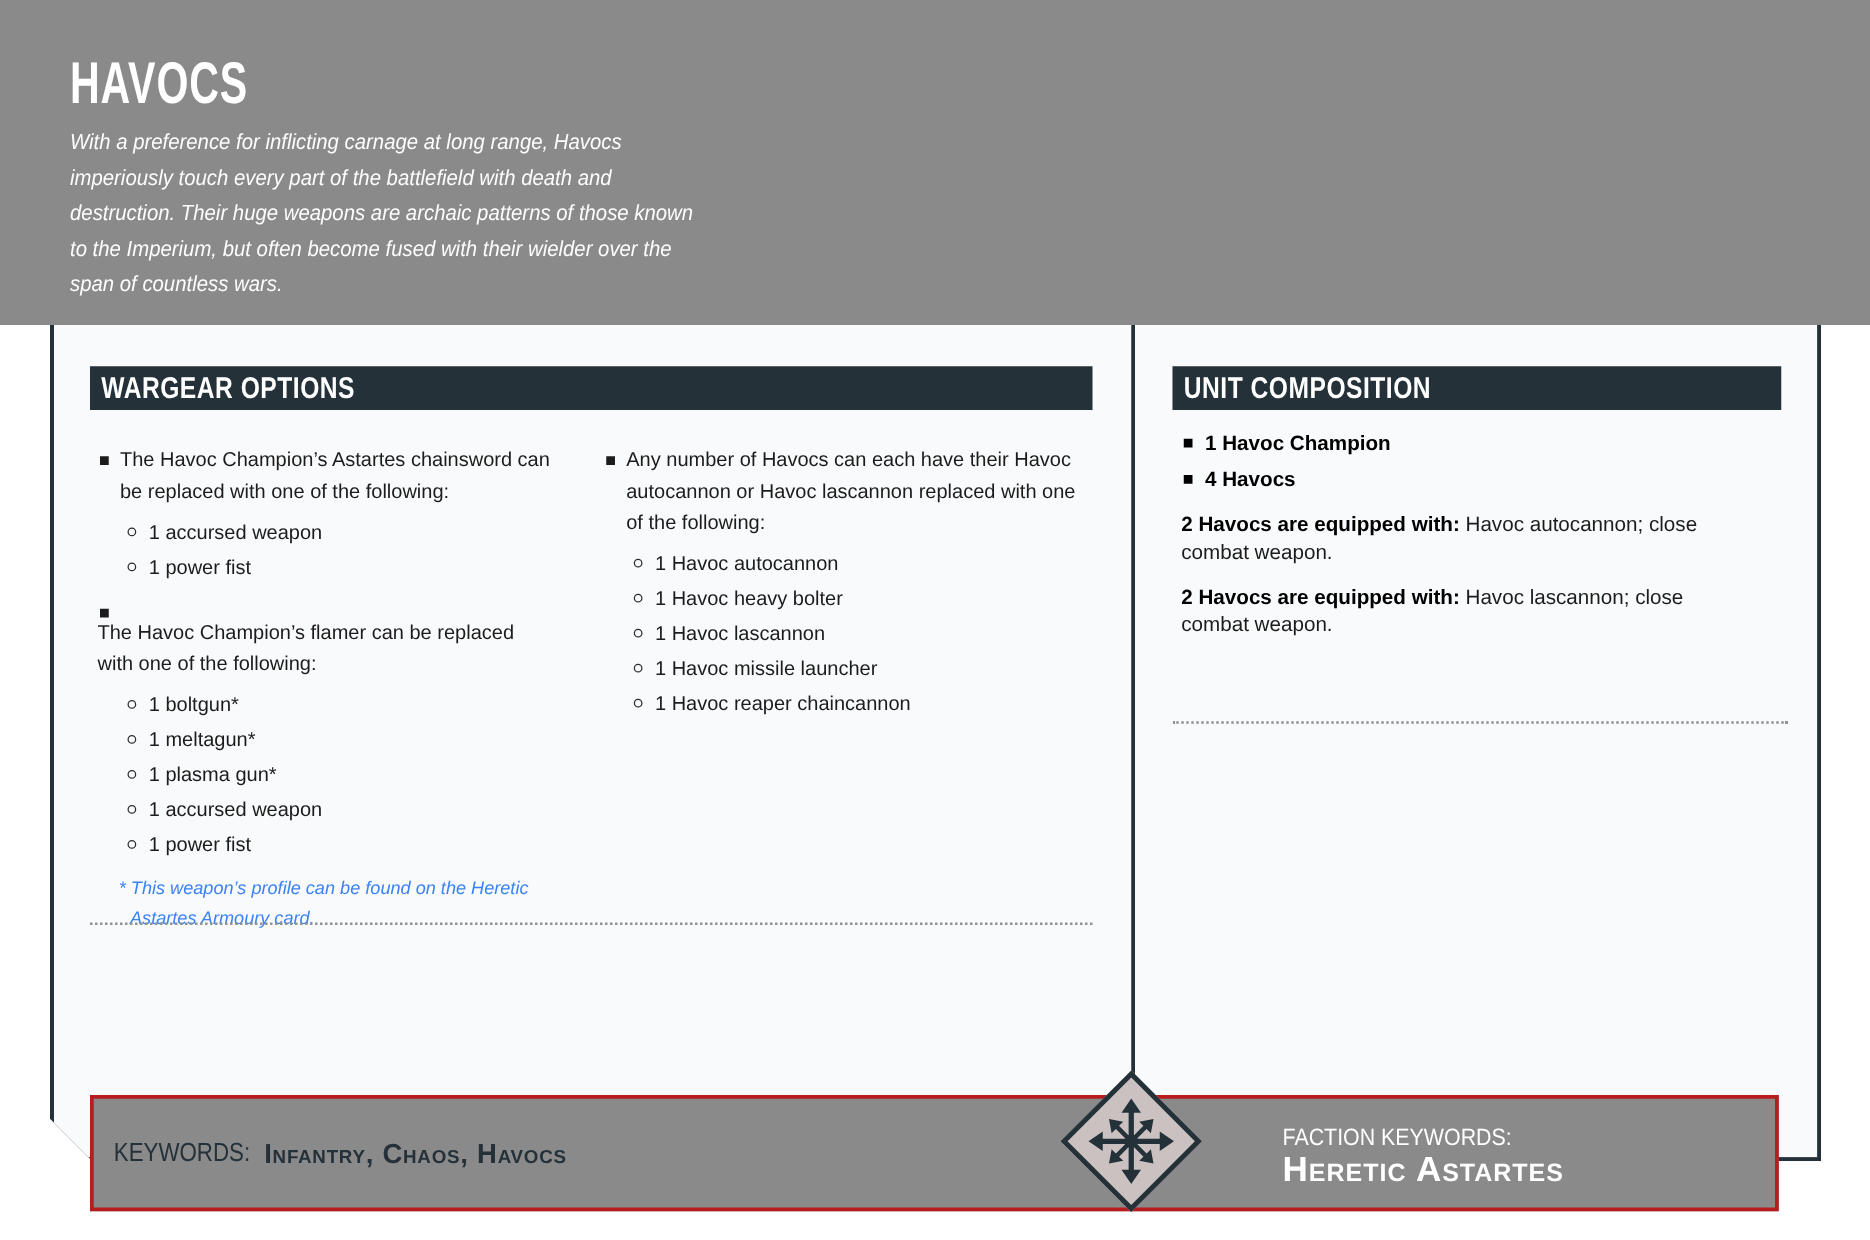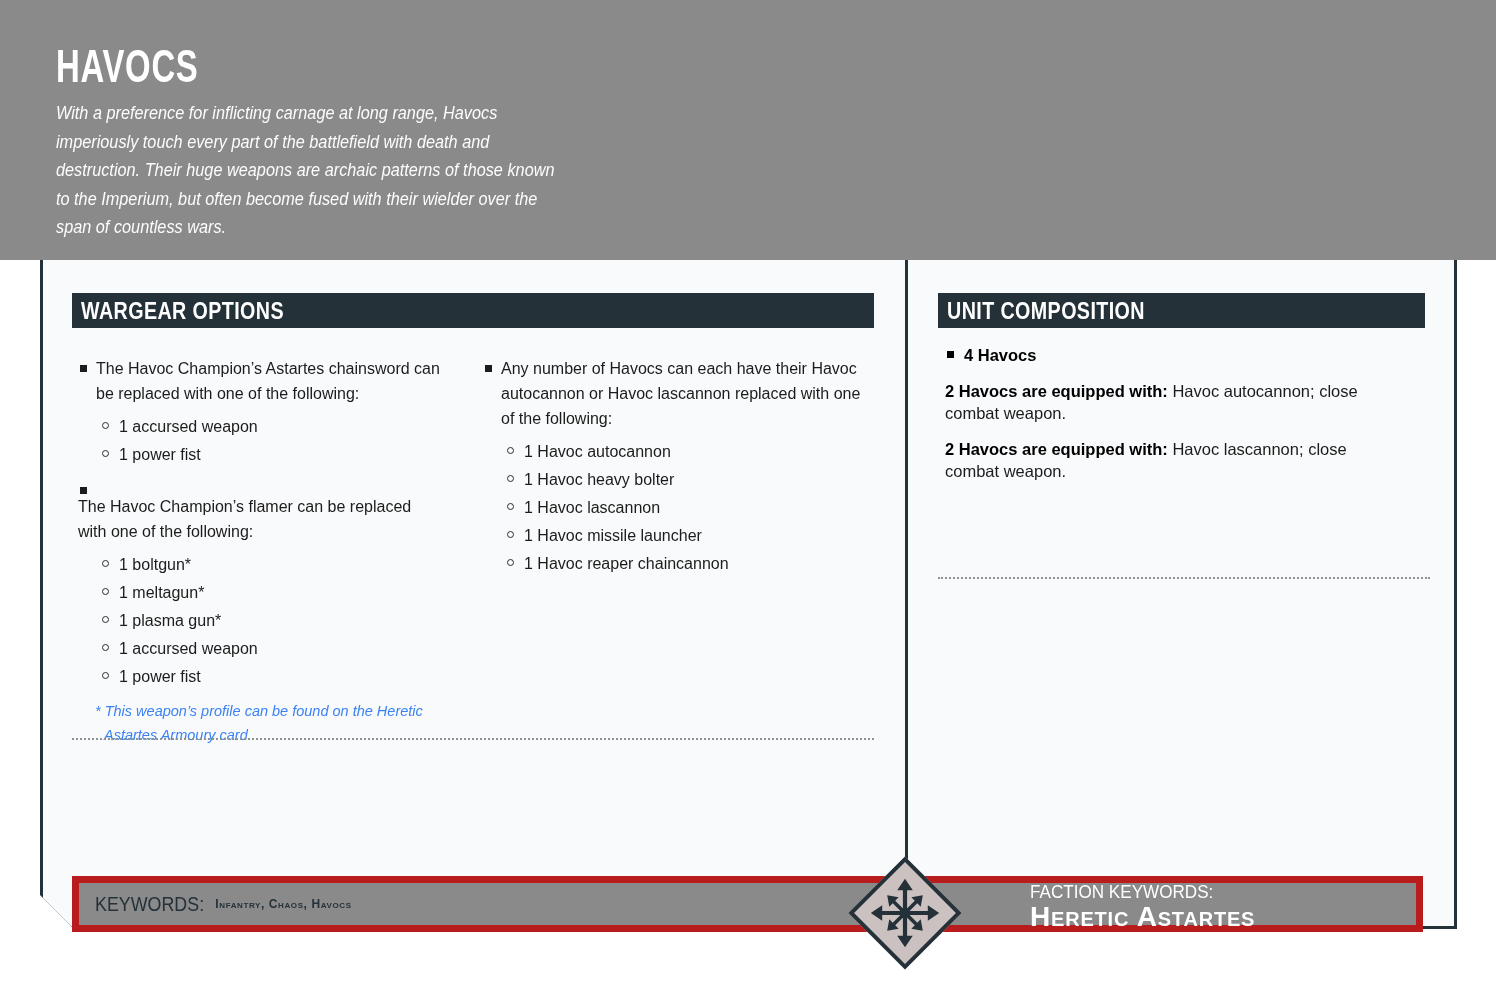--- a/index.html
+++ b/index.html
@@ -48,26 +48,26 @@
   .um{display:flex;font-weight:700;font-size:16.5px;line-height:22px;margin-bottom:7px;color:#000;}
   .um .sq{flex:0 0 auto;width:7px;height:7px;background:#000;margin:7px 10px 0 2px;}
   .up{margin-top:15px;font-size:16.5px;line-height:21.5px;color:#1c1c1c;width:430px;}
   .up strong{color:#000;}
 
   .dotted{position:absolute;height:0;border-top:2px dotted #8d9492;}
   .dotted-left{left:72px;top:738px;width:802px;}
   .dotted-right{left:938px;top:577px;width:492px;}
 
   
-  .kbar{position:absolute;left:72px;top:876px;width:1351px;height:56px;background:#8a8a8a;
-        border:7px solid #b91c1c;box-sizing:border-box;}
+  .kbar{position:absolute;left:72px;top:876px;width:1351px;height:93px;background:#8a8a8a;
+        border:3px solid #b91c1c;box-sizing:border-box;}
   .kleft{position:absolute;left:16px;top:0;height:100%;display:flex;align-items:center;}
   .klabel{font-size:21px;color:#243139;white-space:nowrap;
           transform:scaleX(0.85);transform-origin:0 50%;margin-right:-8px;}
-  .kvalue{font-size:12px;font-weight:700;font-variant:small-caps;letter-spacing:.6px;
+  .kvalue{font-size:22px;font-weight:700;font-variant:small-caps;letter-spacing:.6px;
           color:#243139;white-space:nowrap;}
   .fright{position:absolute;left:915px;top:50%;transform:translateY(-50%);color:#fff;margin-left:36px;}
   .flabel{font-size:19px;line-height:25px;white-space:nowrap;
           transform:scaleX(0.9);transform-origin:0 50%;}
   .fvalue{font-size:28px;line-height:25px;font-weight:700;font-variant:small-caps;
           letter-spacing:.8px;white-space:nowrap;}
 
   
   .diamond{position:absolute;left:865px;top:873px;width:80px;height:80px;
            transform:rotate(45deg);background:#cbc1c0;border:4px solid #243139;box-sizing:border-box;}
@@ -165,20 +165,24 @@
     </div>
     <div class="sub">
       <span class="ring"></span>
       <span>1 Havoc reaper chaincannon</span>
     </div>
   </div>
 
   <div class="ucol">
     <div class="um">
       <span class="sq"></span>
+      <span>1 Havoc Champion</span>
+    </div>
+    <div class="um">
+      <span class="sq"></span>
       <span>4 Havocs</span>
     </div>
     <div class="up">
       <strong>2 Havocs are equipped with:</strong><span> Havoc autocannon; close combat weapon.</span>
     </div>
     <div class="up">
       <strong>2 Havocs are equipped with:</strong><span> Havoc lascannon; close combat weapon.</span>
     </div>
   </div>
 

